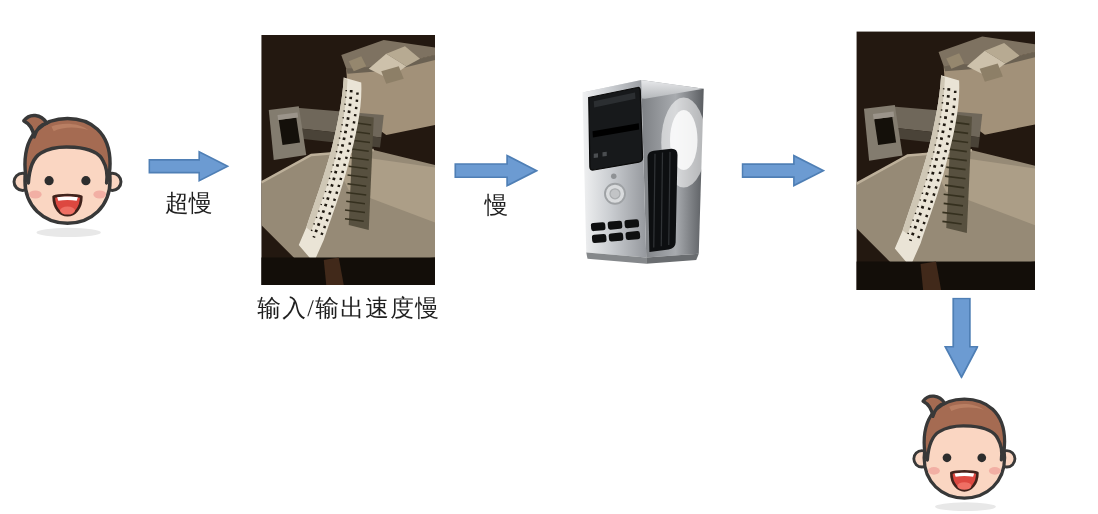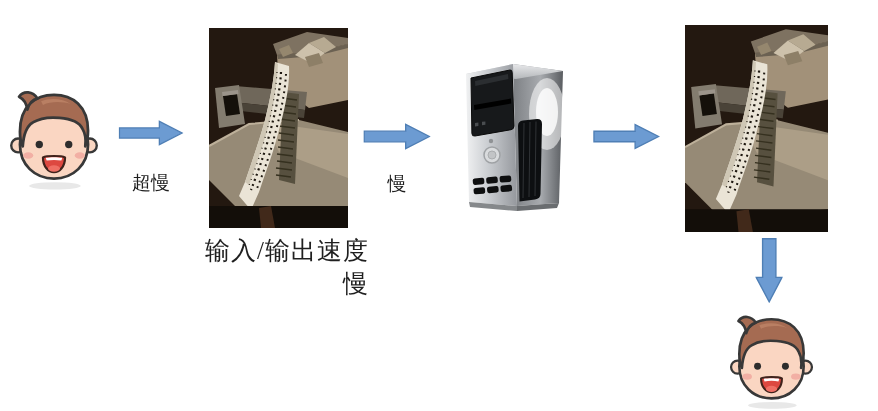--- a/index.html
+++ b/index.html
@@ -5,25 +5,24 @@
   html,body{margin:0;padding:0;background:#fff;}
   .canvas{
     position:relative;width:878px;height:411px;background:var(--page-bg,#ffffff);
     overflow:hidden;font-family:"Liberation Serif","DejaVu Serif",serif;
   }
   .abs{position:absolute;}
   .arrow-label{
     position:absolute;text-align:center;
     font-size:19px;color:var(--caption-text,#1f1f1f);
     font-family:"Liberation Serif","DejaVu Serif",serif;
-    margin-top:20px;
   }
   .caption{
-    position:absolute;text-align:right;
-    font-size:25px;letter-spacing:1px;color:var(--caption-text,#1f1f1f);
+    position:absolute;text-align:center;
+    font-size:19px;letter-spacing:1px;color:var(--caption-text,#1f1f1f);
     font-family:"Liberation Serif","DejaVu Serif",serif;
   }
   svg{display:block;}
   .arrow-shape{fill:var(--arrow-fill,#6c9bd2);stroke:var(--arrow-stroke,#4f7fb5);stroke-width:1.4;stroke-linejoin:miter;}
   .hidden-defs{position:absolute;width:0;height:0;overflow:hidden;}
 </style>
 </head>
 <body>
 
 <svg class="hidden-defs" aria-hidden="true">

